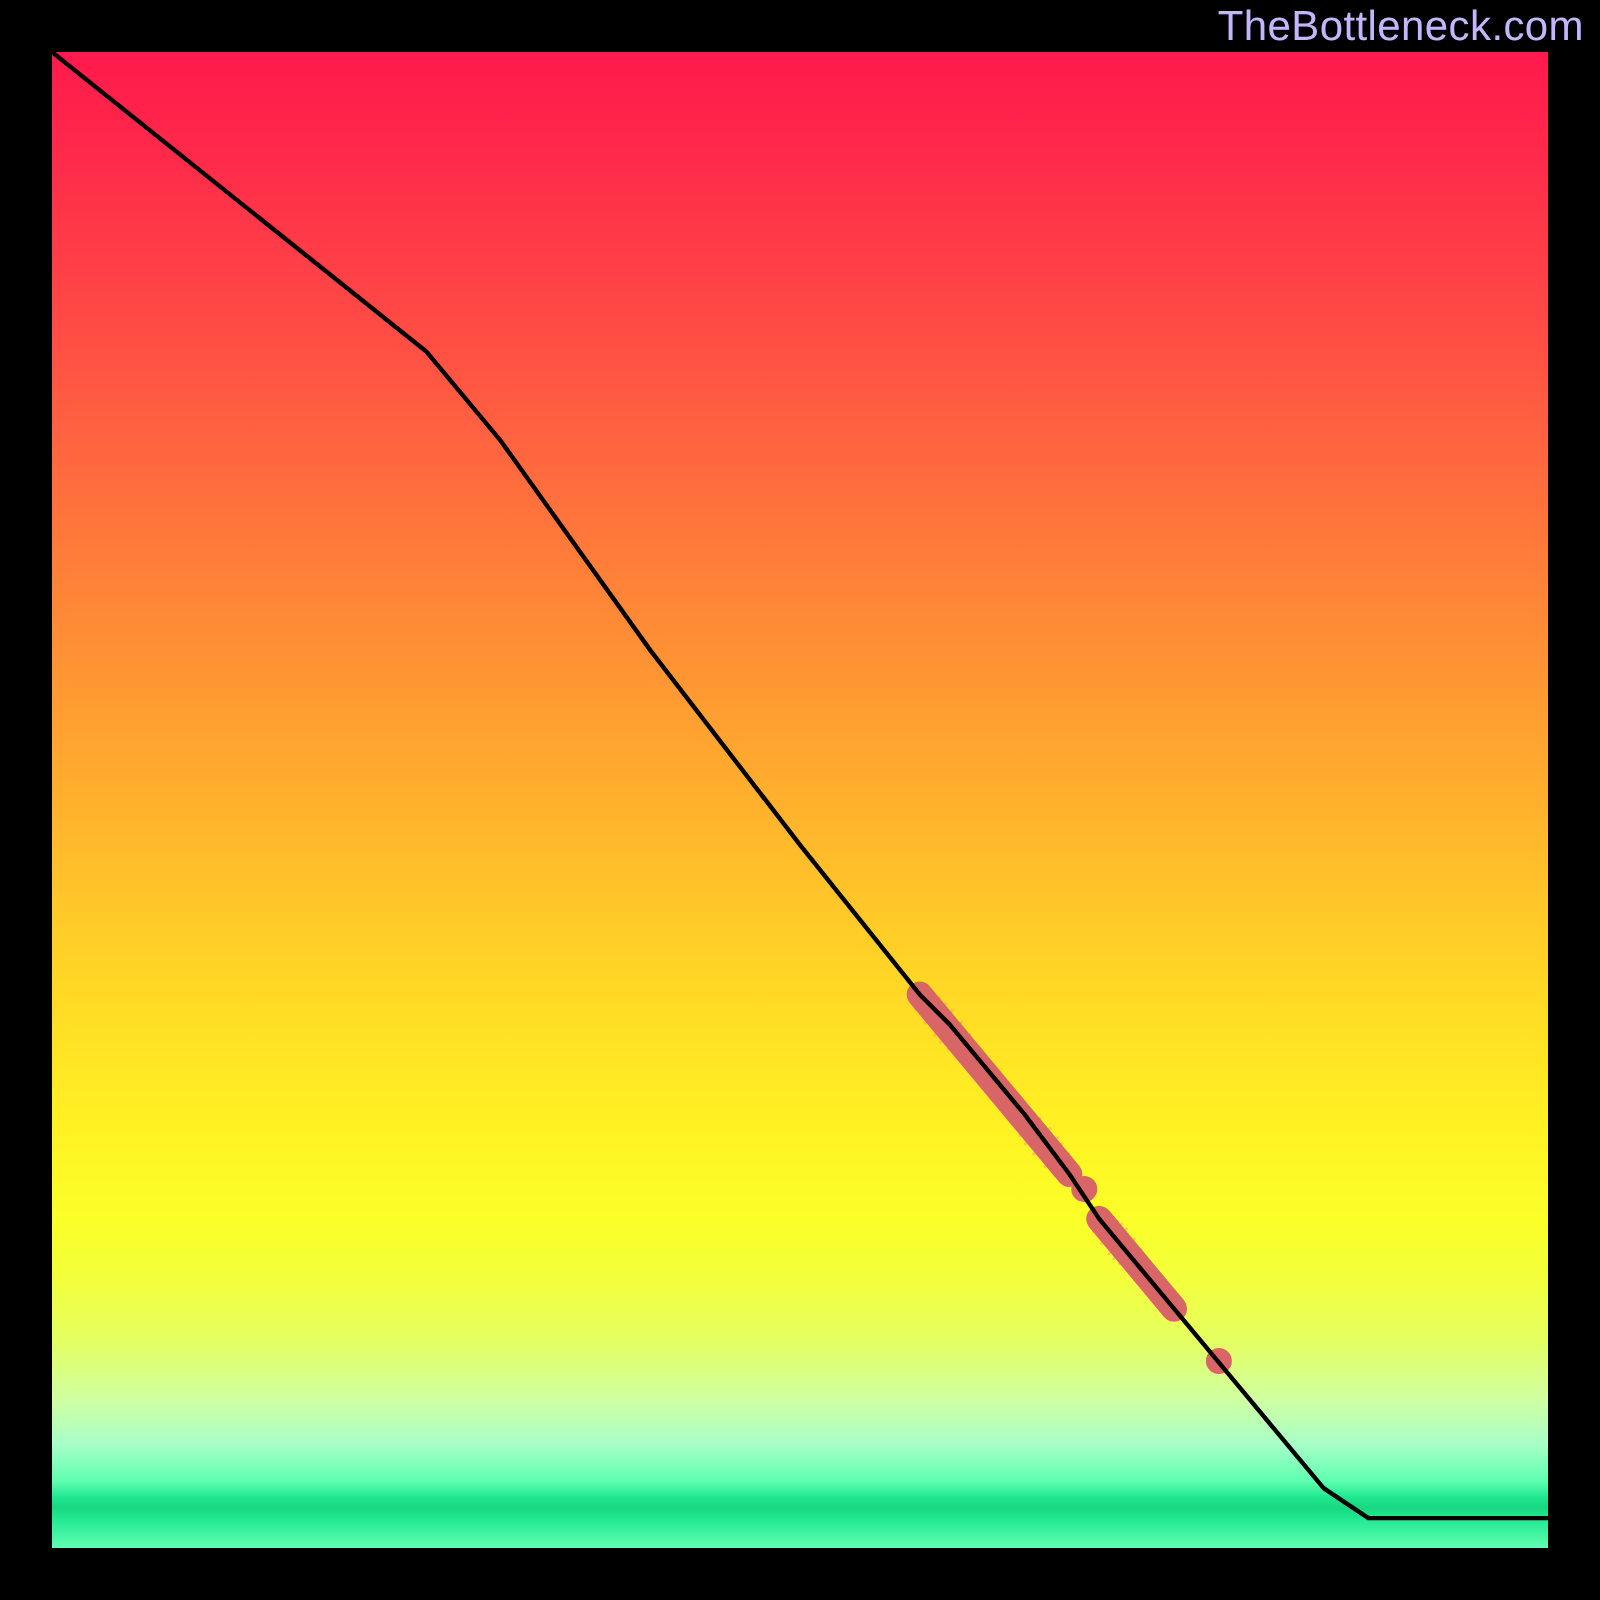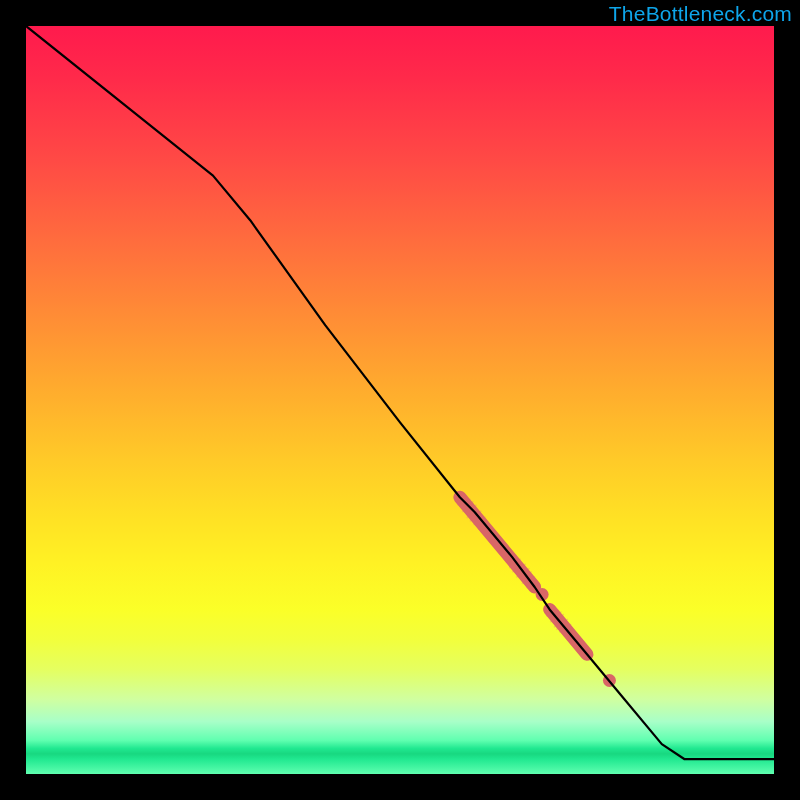--- a/index.html
+++ b/index.html
@@ -43,21 +43,21 @@
       #60ffb0 95.5%,
       #20e890 96.6%,
       #18d880 97.3%,
       #20e890 98%,
       #60ffb0 100%);
   }
   .watermark {
     position: absolute;
     top: 2px;
     right: 8px;
-    color: #0ea5e9;
+    color: #c4b5fd;
     font-size: 21px;
     font-weight: 400;
     letter-spacing: 0.2px;
     z-index: 5;
   }
   svg.lines {
     position: absolute;
     top: 0;
     left: 0;
     width: 748px;

